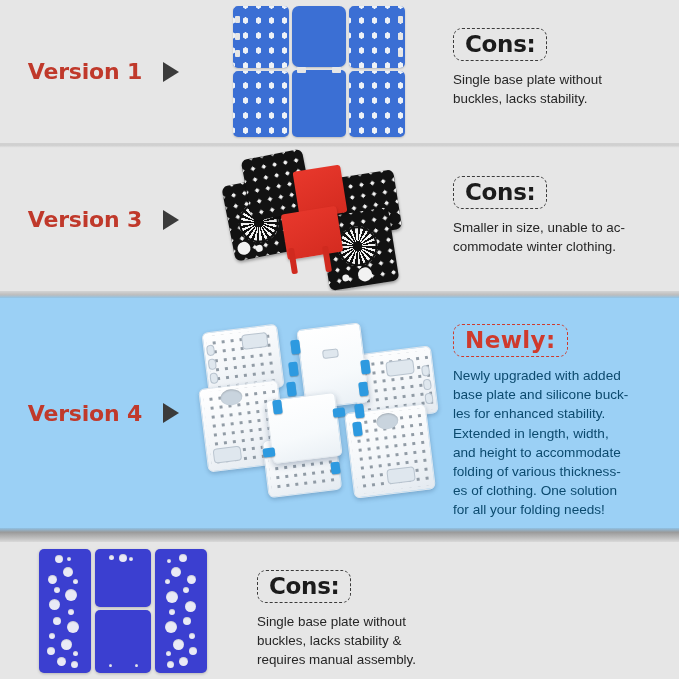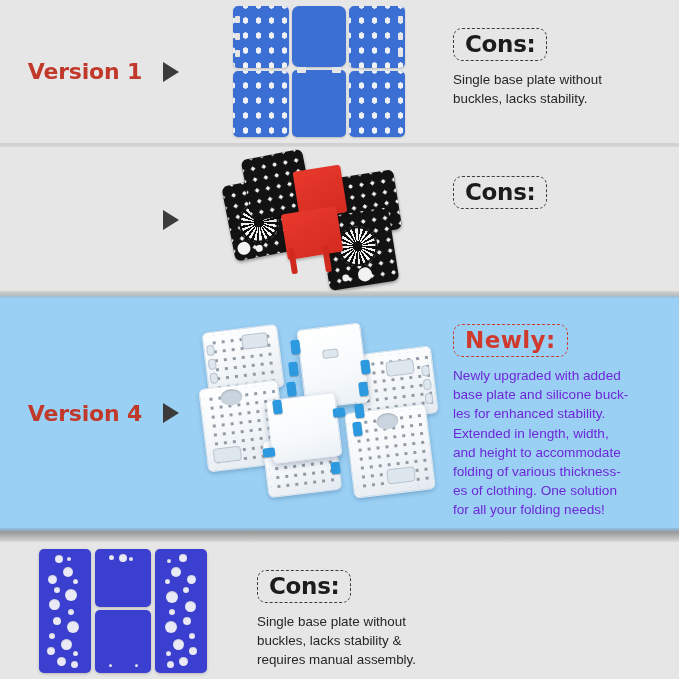--- a/index.html
+++ b/index.html
@@ -107,21 +107,21 @@
   .verdict-body {
     margin-top: 9px;
     font-family: "Liberation Sans", sans-serif;
     font-size: 13.4px;
     line-height: 1.42;
     color: #262626;
     max-width: 205px;
     white-space: pre-line;
   }
   .verdict-body.pros {
-    color: #6d28d9;
+    color: #0c4a6e;
     font-size: 13.6px;
     line-height: 1.41;
     max-width: 210px;
   }
   .r1 .text-col { padding-top: 28px; }
   .r2 .text-col { padding-top: 28px; }
   .r3 .text-col { padding-top: 26px; }
   .r4 .text-col { padding-top: 28px; }
 
   
@@ -288,20 +288,21 @@
     <div class="text-col">
       <div class="verdict-chip">Cons:</div>
       <div class="verdict-body">Single base plate without
 buckles, lacks stability.</div>
     </div>
   </div>
   <div class="row-div1"></div>
 
   <div class="row plain row-r2 r2">
     <div class="label-col">
+      <span class="version-label">Version 3</span>
       <svg class="arrow-icon" width="22" height="24" viewBox="0 0 22 24">
         <polygon points="3,2 19,12 3,22" fill="#3b3b3b"></polygon>
       </svg>
     </div>
 
     <div class="product-col">
       <div class="board v3">
 
         <div class="wing" style="left:4px;top:30px;width:66px;height:76px;transform:rotate(-11deg);">
           <div class="perf"></div>
@@ -325,20 +326,22 @@
 
         <div class="redpanel" style="left:72px;top:18px;width:48px;height:48px;transform:rotate(-9deg);"></div>
         <div class="redpanel" style="left:60px;top:60px;width:56px;height:46px;transform:rotate(-9deg);"></div>
         <div class="redleg" style="left:66px;top:98px;width:6px;height:26px;transform:rotate(-9deg);"></div>
         <div class="redleg" style="left:100px;top:96px;width:6px;height:26px;transform:rotate(-9deg);"></div>
       </div>
     </div>
 
     <div class="text-col">
       <div class="verdict-chip">Cons:</div>
+      <div class="verdict-body">Smaller in size, unable to ac-
+commodate winter clothing.</div>
     </div>
   </div>
   <div class="row-div2"></div>
 
   <div class="row highlight row-r3 r3">
     <div class="label-col">
       <span class="version-label">Version 4</span>
       <svg class="arrow-icon" width="22" height="24" viewBox="0 0 22 24">
         <polygon points="3,2 19,12 3,22" fill="#3b3b3b"></polygon>
       </svg>

